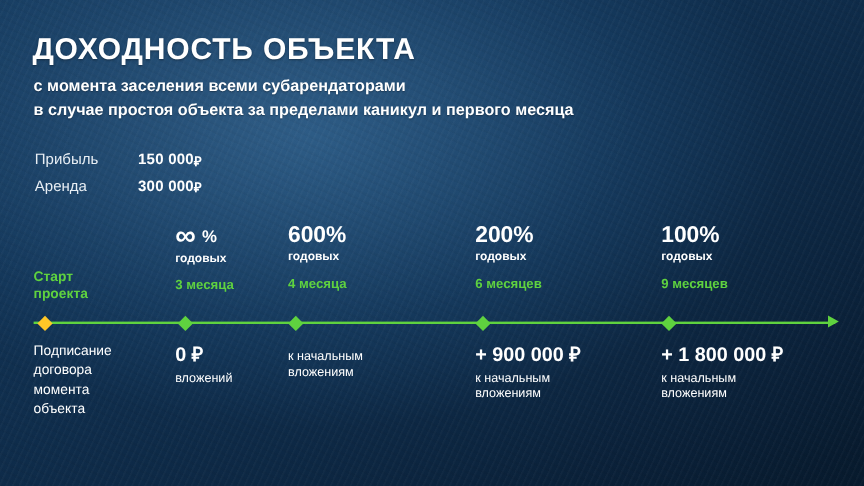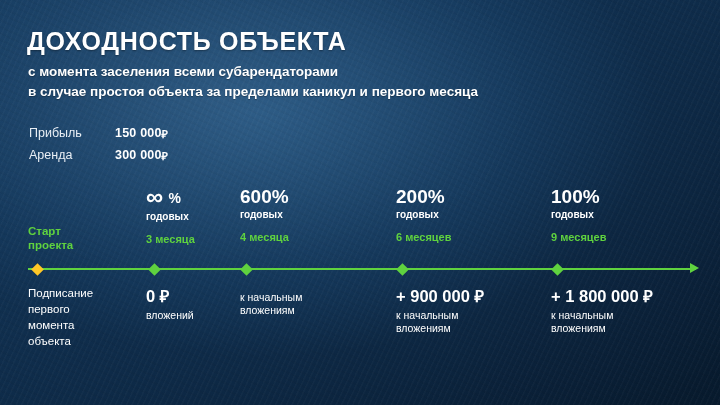--- a/index.html
+++ b/index.html
@@ -200,21 +200,21 @@
     <div class="node" style="left:242px;"></div>
     <div class="node" style="left:398px;"></div>
     <div class="node" style="left:553px;"></div>
 
     <div class="start-top">
       <div>Старт</div>
       <div>проекта</div>
     </div>
     <div class="start-bottom">
       <div>Подписание</div>
-      <div>первого</div>
+      <div>договора</div>
       <div>момента</div>
       <div>объекта</div>
     </div>
 
     <div class="col" style="left:146px; top:186px; width:90px;">
       <div class="pct">
         <span class="inf">∞</span>
         <span class="pcent">%</span>
       </div>
       <div class="pct-sub">годовых</div>

